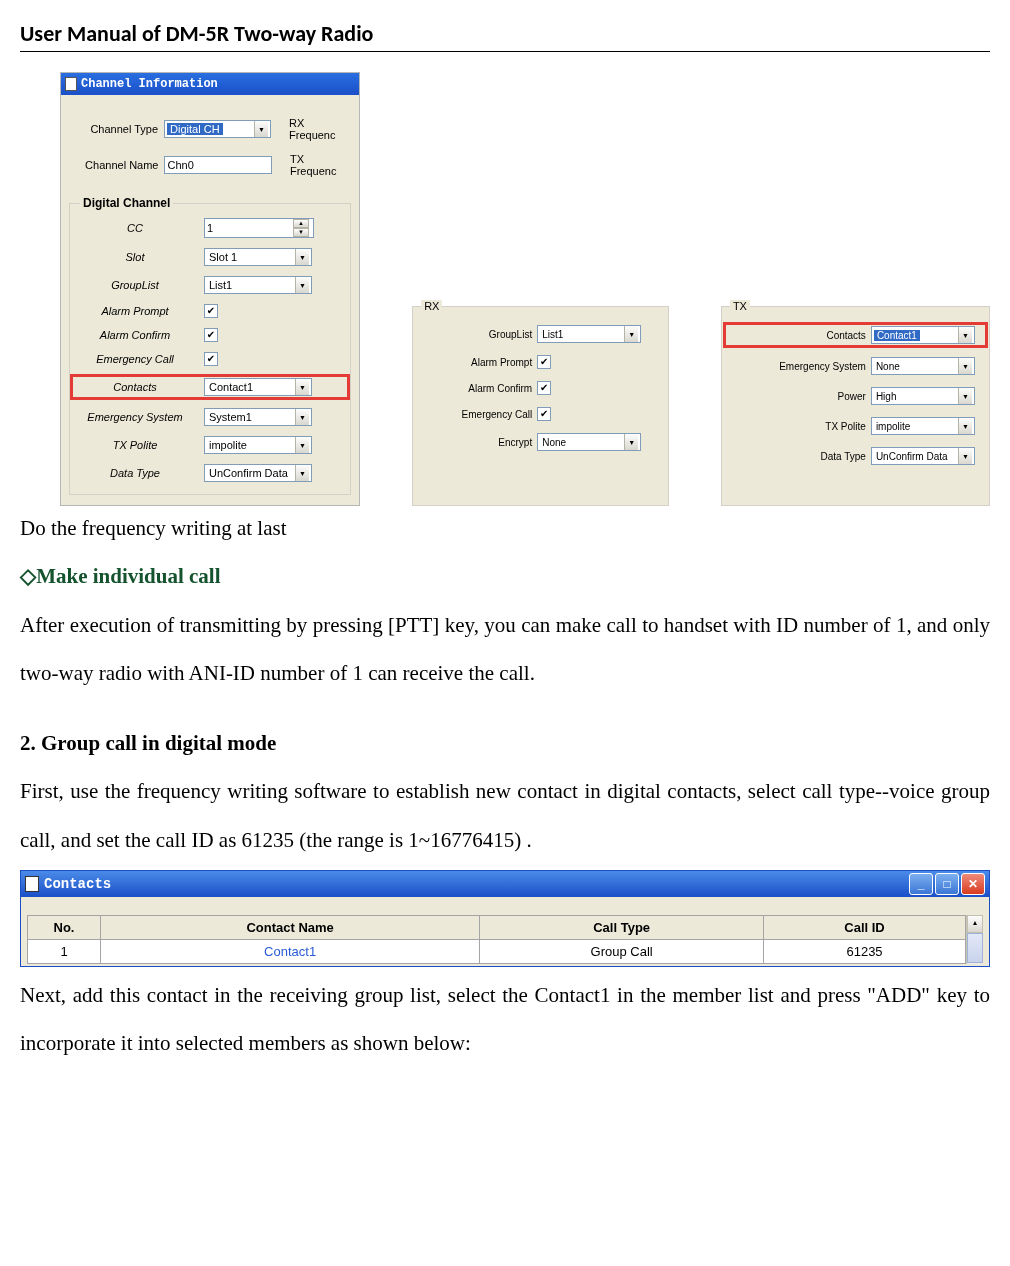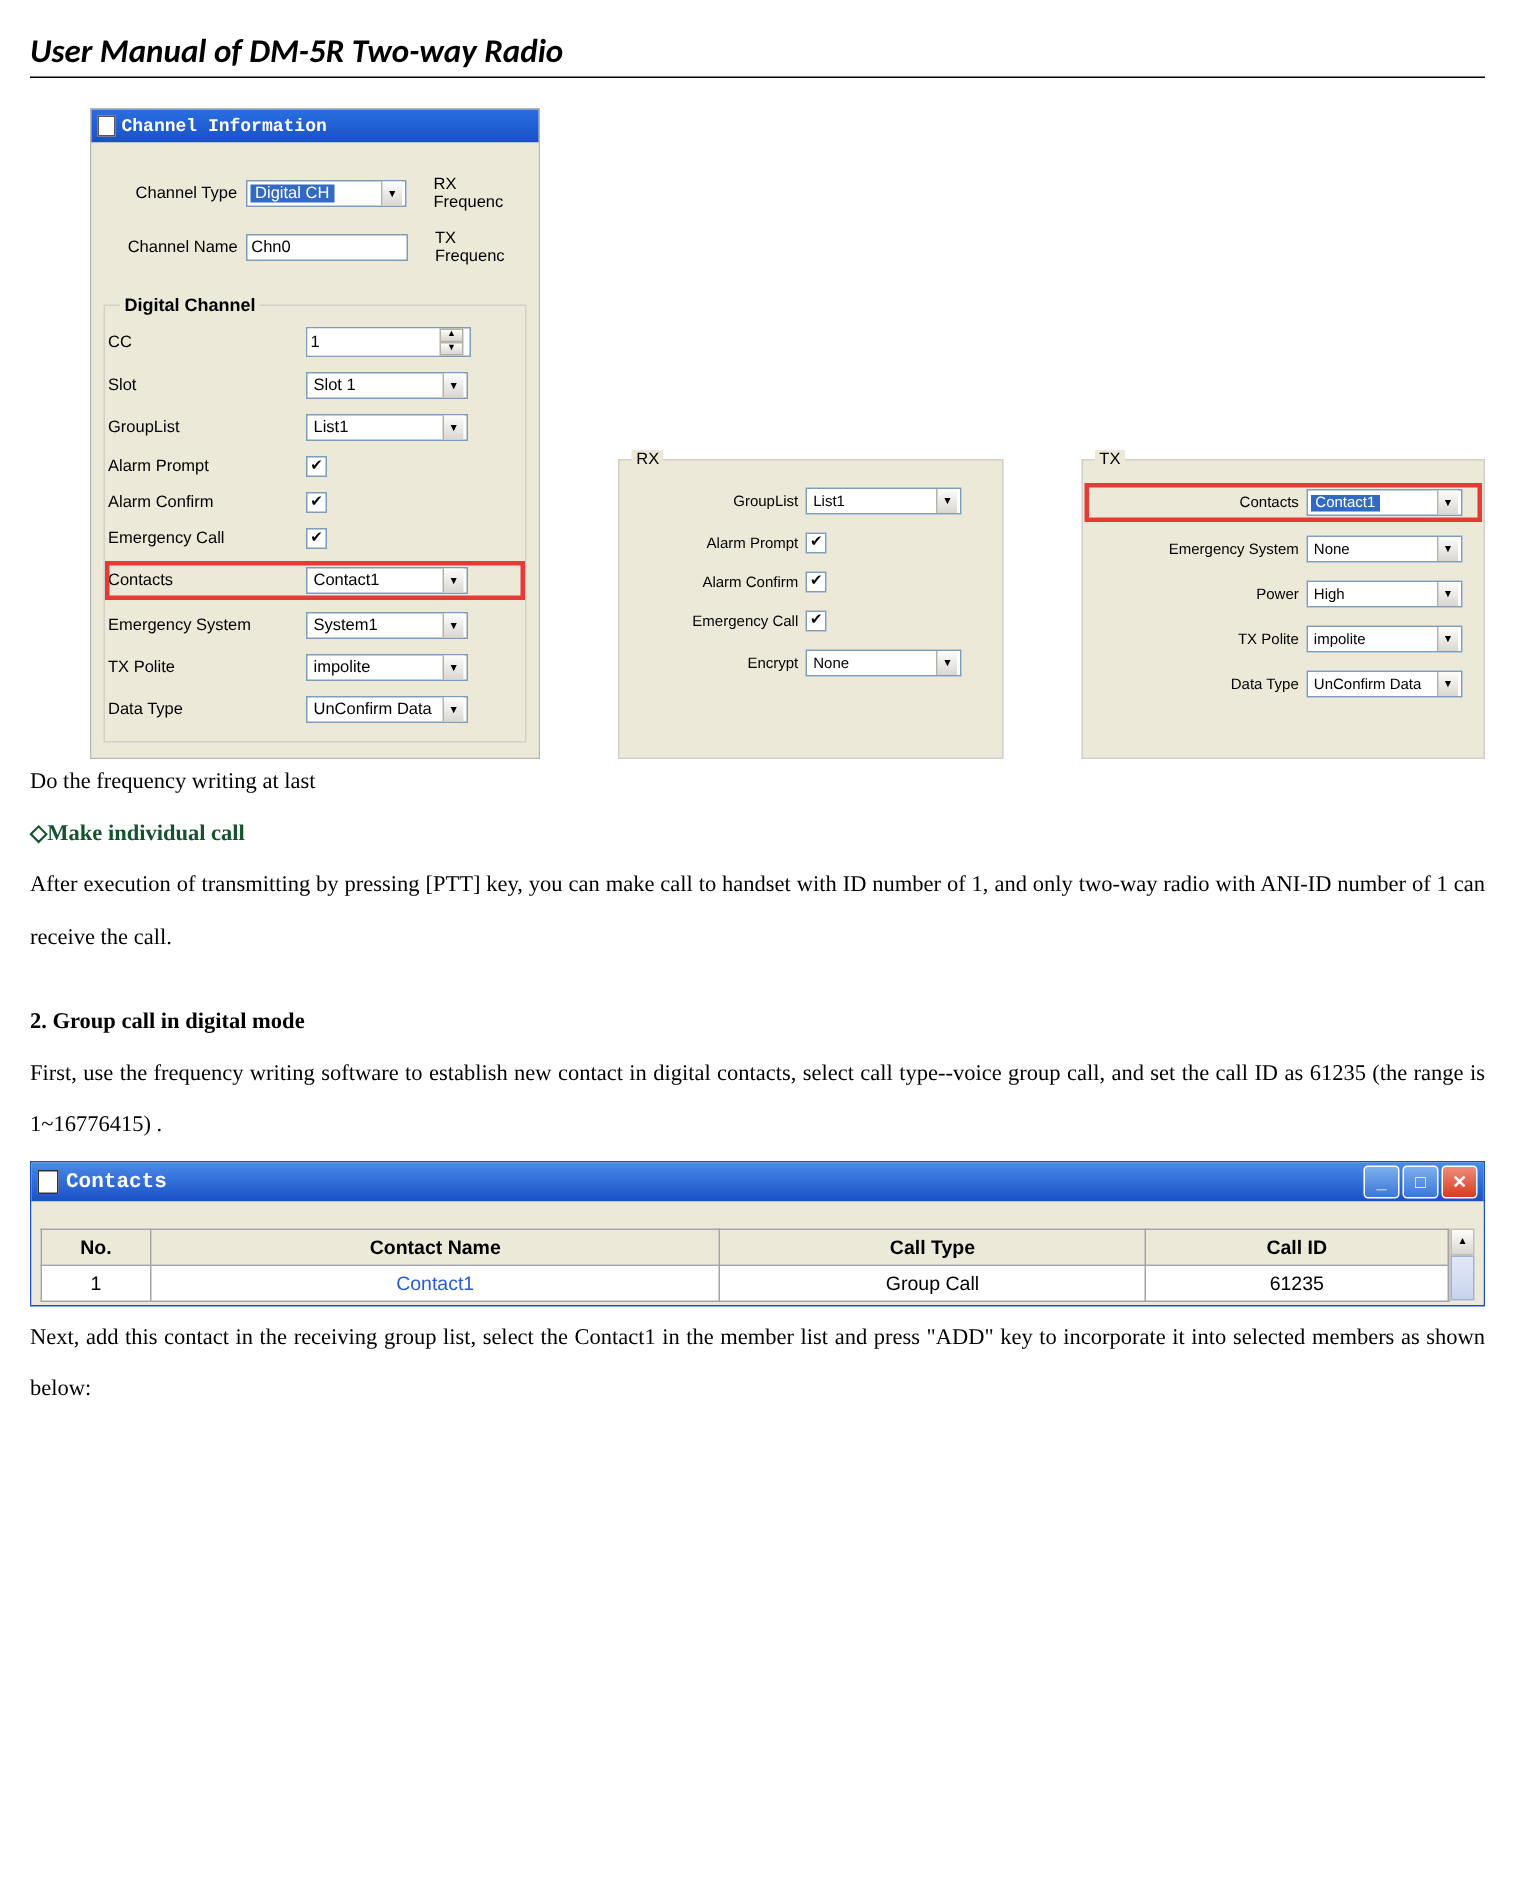--- a/index.html
+++ b/index.html
@@ -1,16 +1,16 @@
 <!DOCTYPE html>
 <html><head>
 <meta charset="utf-8">
 <style>
   body { margin:0; padding:20px 20px 10px 20px; font-family:"Times New Roman",serif; background:#fff; color:#000; width:970px; }
-  .doc-title { font-family:Calibri,Arial,sans-serif; font-weight:bold; font-style:italic; font-size:22px; border-bottom:1.5px solid #000; padding-bottom:4px; margin-bottom:20px; }
+  .doc-title { font-family:Calibri,Arial,sans-serif; font-weight:bold; font-size:22px; border-bottom:1.5px solid #000; padding-bottom:4px; margin-bottom:20px; }
   .first-row { display:flex; align-items:flex-end; gap:12px; }
   .ci-panel, .rx-panel, .tx-panel { font-family:Tahoma,Arial,sans-serif; font-size:11px; color:#000;margin-left:40px; }
   .ci-panel { width:336px; border:1px solid #b6b6b6; background:#ece9d8; }
   .ci-title { background:linear-gradient(#2a6fe0,#1a4fc8); height:22px; display:flex; align-items:center; color:#fff; font-family:"Courier New",monospace; font-weight:bold; font-size:12px; padding:0 4px; }
   .ci-title .sq { width:10px;height:12px;background:#fff;margin-right:4px;border:1px solid #555; }
   .ci-body { background:#ece9d8; padding:10px 6px 6px 6px; position:relative; }
   .row { display:flex; align-items:center; margin:12px 0; }
   .row .lab { width:92px; text-align:right; padding-right:6px; }
   .sel,.txt { font-family:Tahoma,Arial,sans-serif;font-size:11px; height:18px; border:1px solid #7f9db9; background:#fff; padding:0 2px; display:flex;align-items:center;justify-content:space-between; box-sizing:border-box; }
   .sel { width:108px; }
@@ -19,34 +19,34 @@
   .sel .val { padding:0 2px; }
   .sel.blue .val { background:#316ac5; color:#fff; padding:0 3px; }
   .spin { display:flex; width:108px; height:18px; border:1px solid #7f9db9; background:#fff; }
   .spin input { border:0; width:84px; font:inherit; padding:0 2px; outline:none; }
   .spin .btns { display:flex;flex-direction:column; }
   .spin .btns .b { width:14px;height:8px;background:linear-gradient(#fdfdfd,#d9d7cf);border:1px solid #b5b2a6;font-size:6px;line-height:6px;text-align:center; }
   .side-lab { margin-left:18px; }
   .fieldset { border:1px solid #d4d0c8; margin:4px 2px; padding:4px 2px 2px 2px; position:relative; }
   .fieldset .legend { position:absolute; top:-8px; left:10px; background:#ece9d8; padding:0 3px; font-family:Tahoma,Arial,sans-serif; font-weight:bold; font-size:12px; }
   .fsrow { display:flex; align-items:center; margin:10px 0; }
-  .fsrow .flab { width:126px; text-align:left; padding-right:6px; }
+  .fsrow .flab { width:126px; text-align:center; padding-right:6px;font-style:italic; }
   .hl { outline:3px solid #e43b36; outline-offset:-1px; padding:2px 0; }
   .chk { width:12px;height:12px;border:1px solid #7f9db9;background:#fff;display:inline-flex;align-items:center;justify-content:center;font-size:10px;line-height:10px; }
   .rx-panel,.tx-panel { border:1px solid #d4d0c8; background:#ece9d8; padding:6px 4px 0 4px; position:relative; height:200px; box-sizing:border-box; }
   .rx-panel { width:288px; }
   .tx-panel { width:302px; }
   .gbox-label { position:absolute; top:-7px; left:8px; background:#ece9d8; padding:0 3px; font-size:11px; }
   .mini-row { display:flex;align-items:center; margin:12px 0; }
   .mini-row .mlab { text-align:right; padding-right:5px; font-size:10px; }
   .rx-panel .mlab { width:115px; }
   .tx-panel .mlab { width:140px; }
   .tx-panel .sel,.rx-panel .sel { width:104px; font-size:10px; }
   .tx-hl { outline:3px solid #e43b36; outline-offset:0; padding:1px 0; }
-  .body-text { font-size:15px; line-height:2.3; text-align:justify; margin-top:-2px; }
+  .body-text { font-size:21px; line-height:2.3; text-align:justify; margin-top:-2px; }
   .blue-sub { color:#14532d; font-weight:bold; }
   .purple { color:#6a1a9a; font-weight:bold; }
   .h2 { font-weight:bold; margin-top:12px; }
   .contacts-win { border:1px solid #1a4fc8; margin:6px 0; font-family:Tahoma,Arial,sans-serif; font-size:11px; }
   .contacts-title { background:linear-gradient(#4a8be8,#1a4fc8); height:26px; display:flex;align-items:center;justify-content:space-between; padding:0 4px; }
   .contacts-title .t { color:#fff; font-family:"Courier New",monospace; font-weight:bold; font-size:14px; display:flex;align-items:center; }
   .contacts-title .t .sq2 { width:12px;height:14px;background:#fff;margin-right:5px;border:1px solid #333; }
   .winbtns { display:flex; gap:2px; }
   .winbtn { width:22px;height:20px; border:1px solid #fff; border-radius:3px; display:flex;align-items:center;justify-content:center;font-size:12px;font-weight:bold;color:#fff; }
   .winbtn.min { background:linear-gradient(#7db0ee,#3b76d6); }

